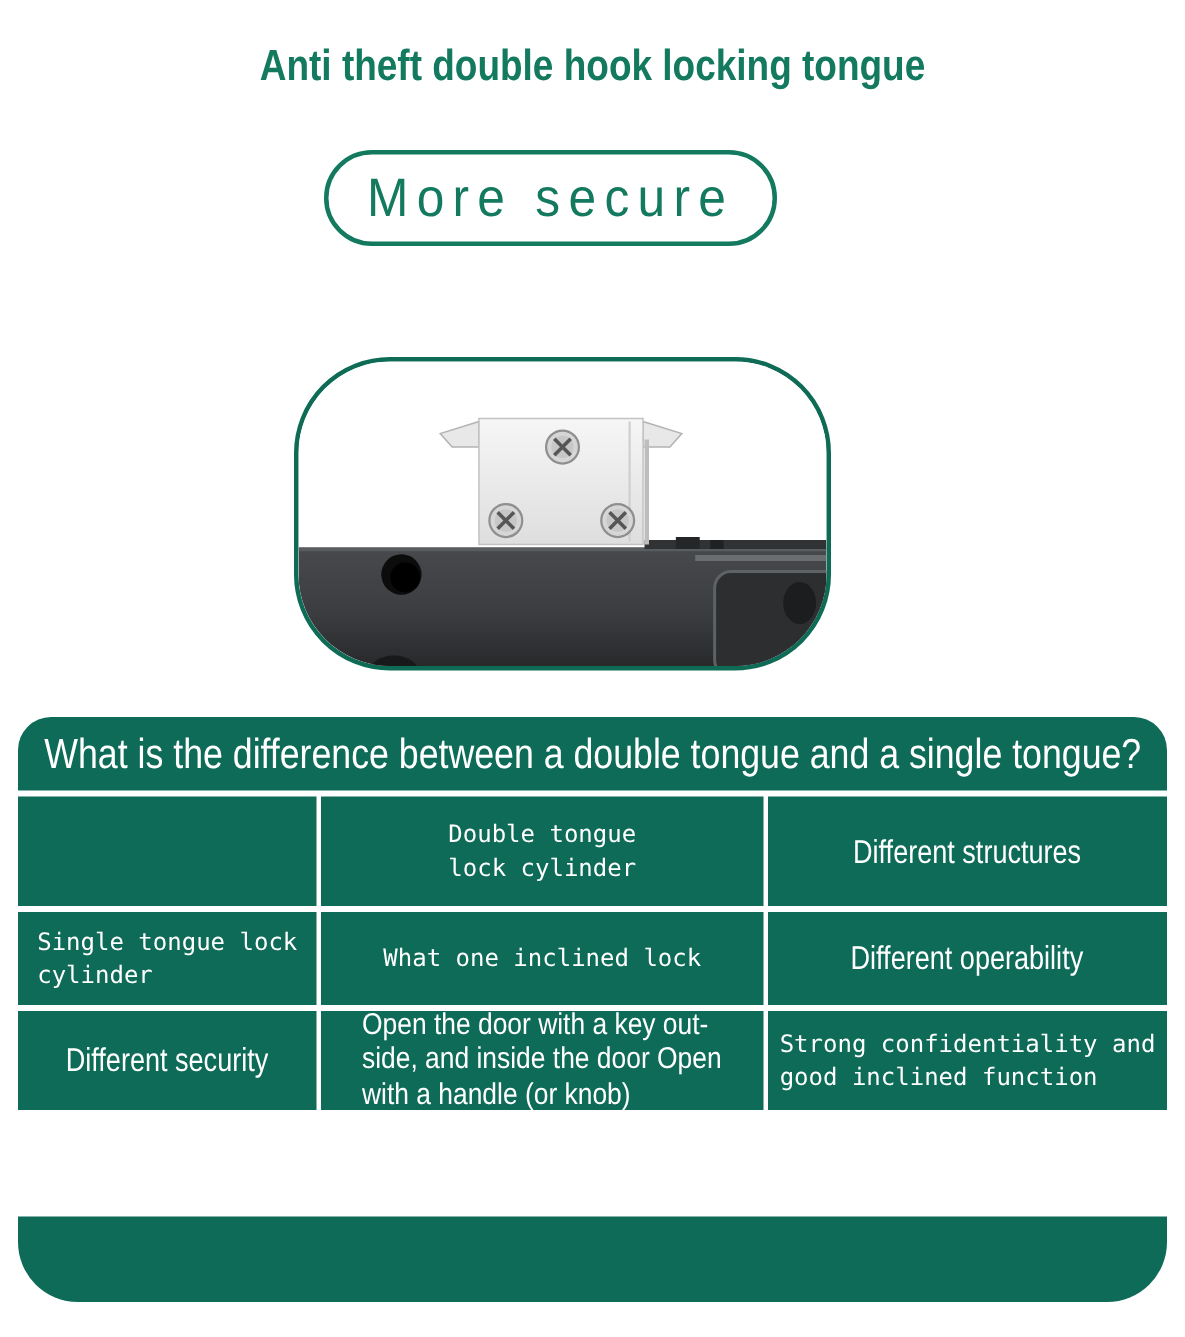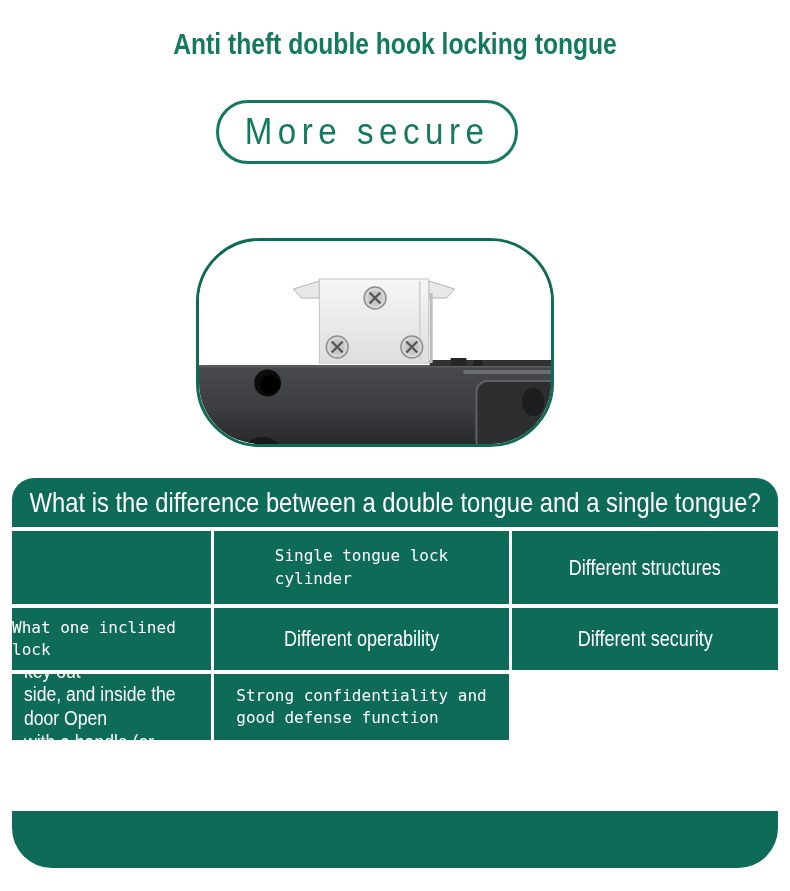--- a/index.html
+++ b/index.html
@@ -189,45 +189,49 @@
     <div class="panel-title">
       <span>What is the difference between a double tongue and a single tongue?</span>
     </div>
 
     <div class="grid">
 
       <div class="cell">
         <span class="mono"></span>
       </div>
       <div class="cell">
+        <span class="mono">Double tongue
+lock cylinder</span>
+      </div>
+      <div class="cell">
+        <span class="label-text">Different structures</span>
+      </div>
+
+      <div class="cell">
         <span class="mono">Single tongue lock
 cylinder</span>
-      </div>
-
-      <div class="cell">
-        <span class="label-text">Different structures</span>
       </div>
       <div class="cell">
         <span class="mono">What one inclined lock</span>
       </div>
 
       <div class="cell">
         <span class="label-text">Different operability</span>
       </div>
       <div class="cell">
         <span class="label-text">Different security</span>
       </div>
 
       <div class="cell">
         <span class="sans-cell">Open the door with a key out-
 side, and inside the door Open
 with a handle (or knob)</span>
       </div>
       <div class="cell">
         <span class="mono">Strong confidentiality and
-good defense function</span>
+good inclined function</span>
       </div>
     </div>
 
     <div class="panel-footer"></div>
   </section>
 
 </div>
 
 </body></html>

